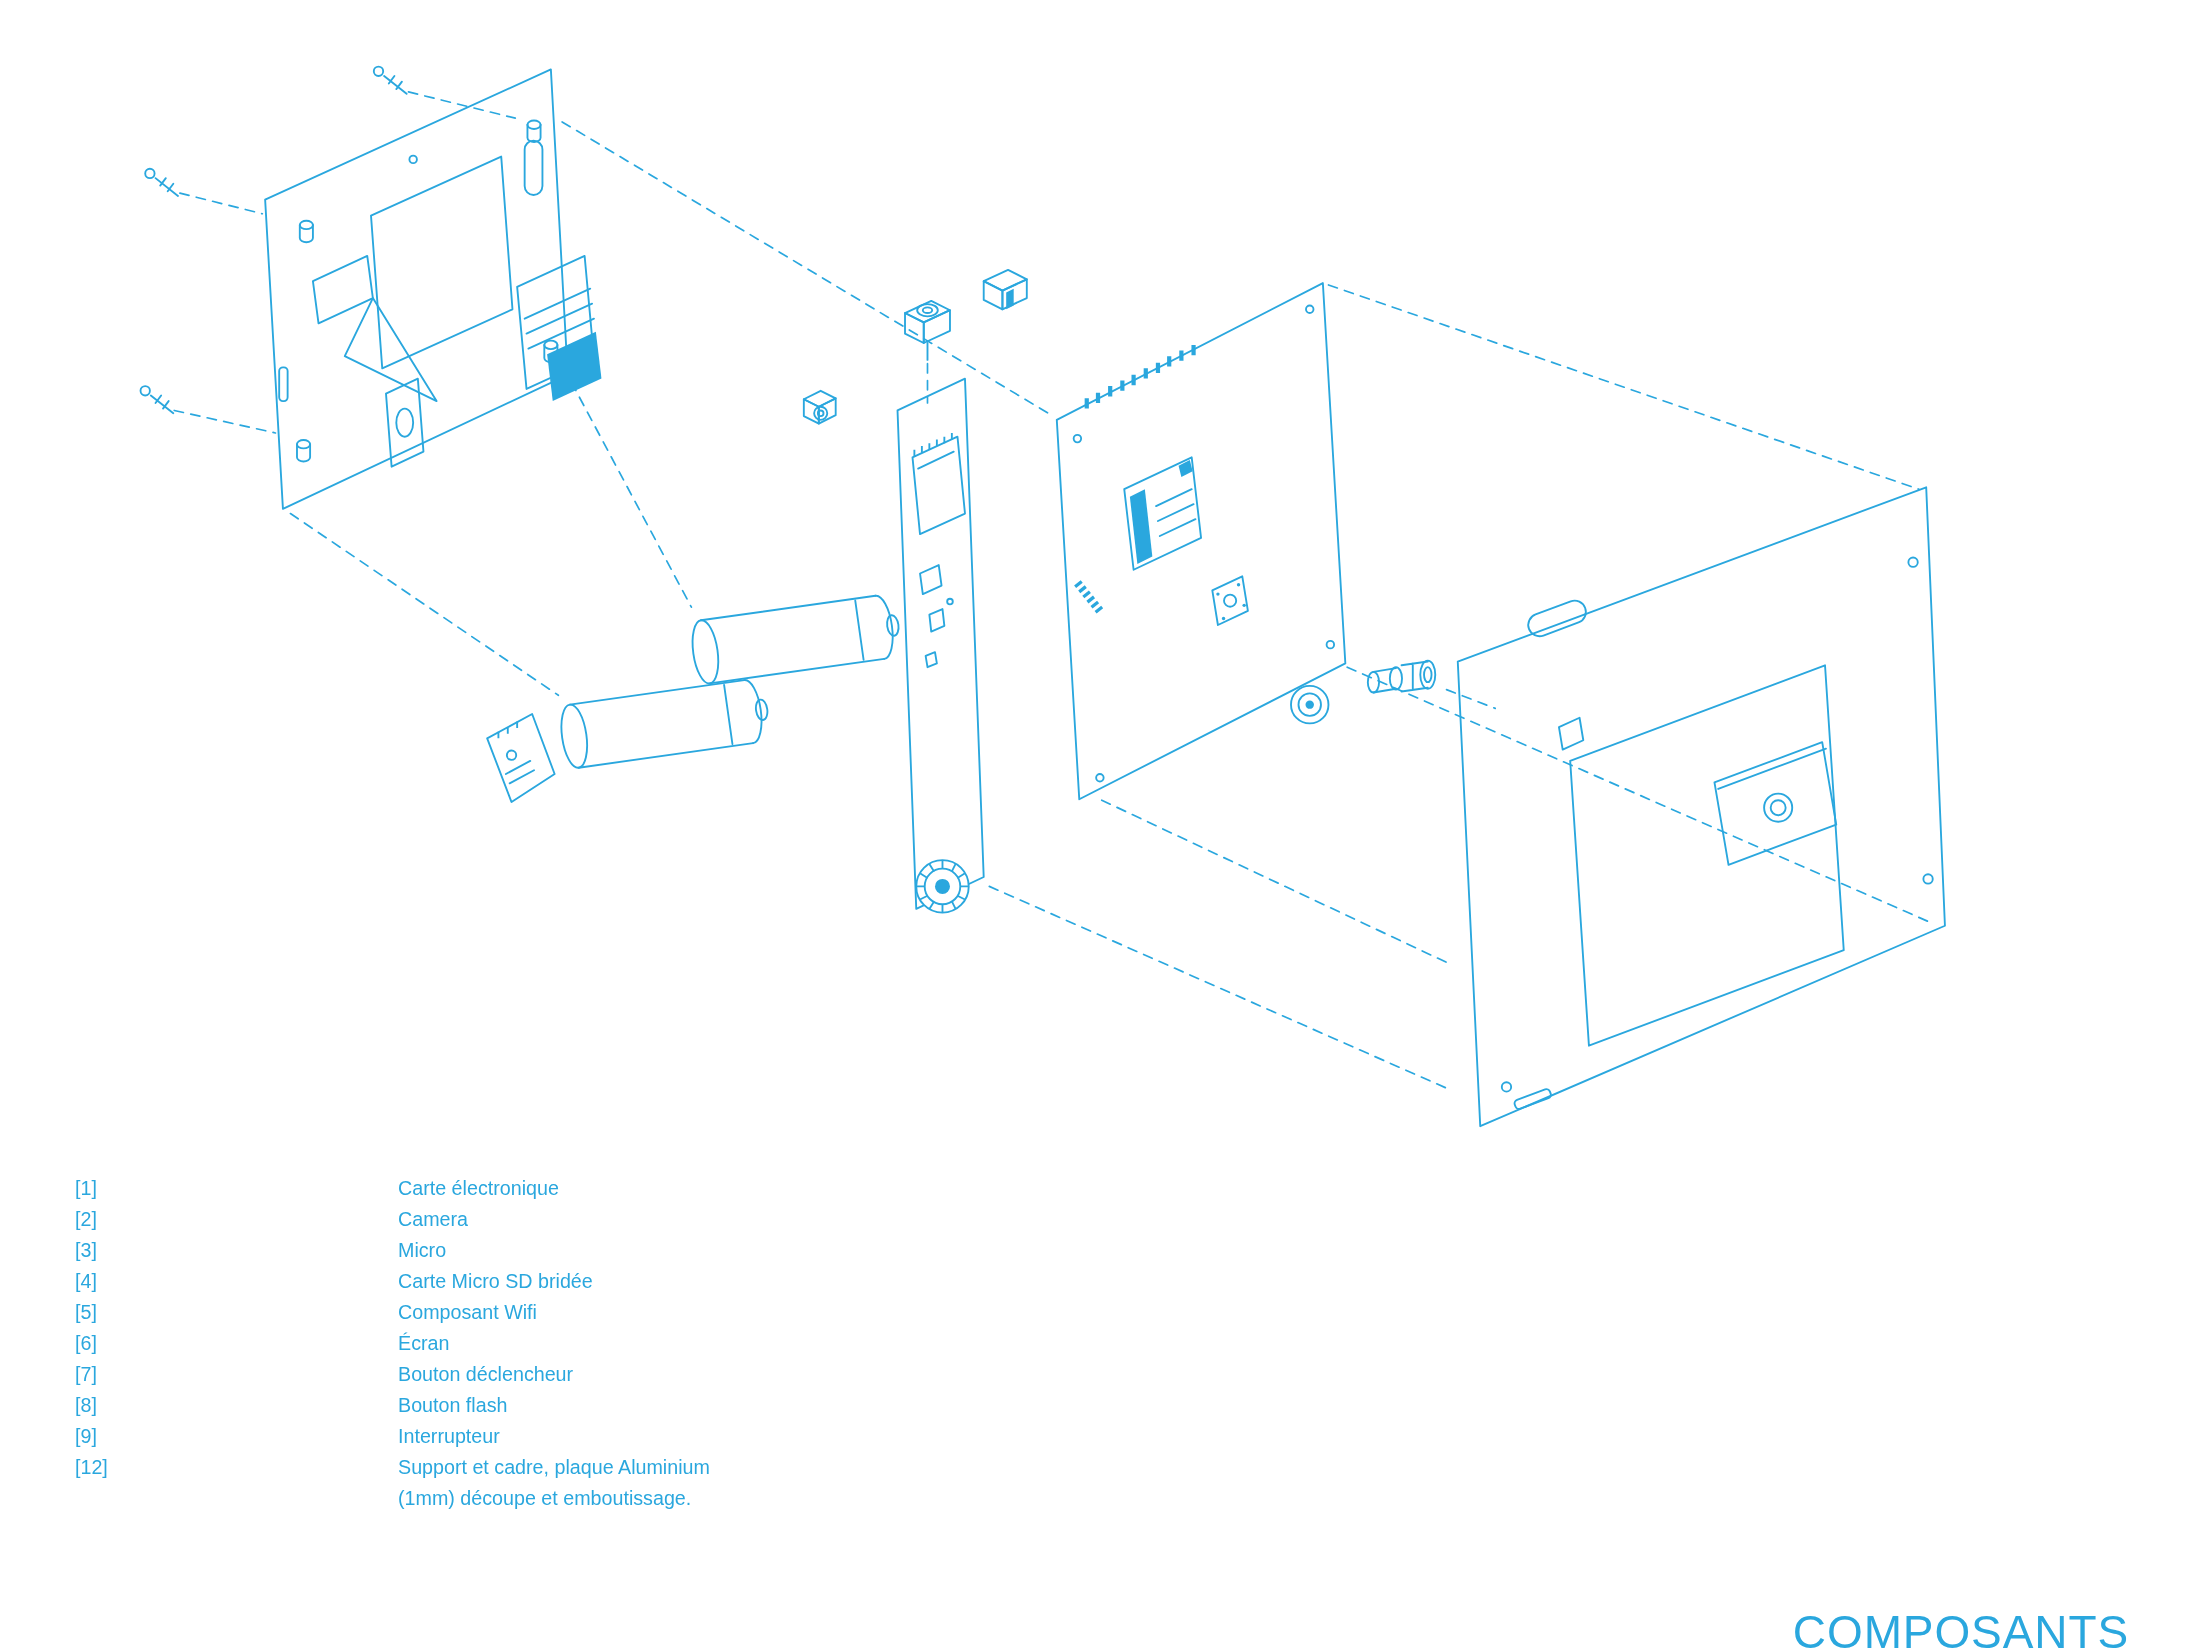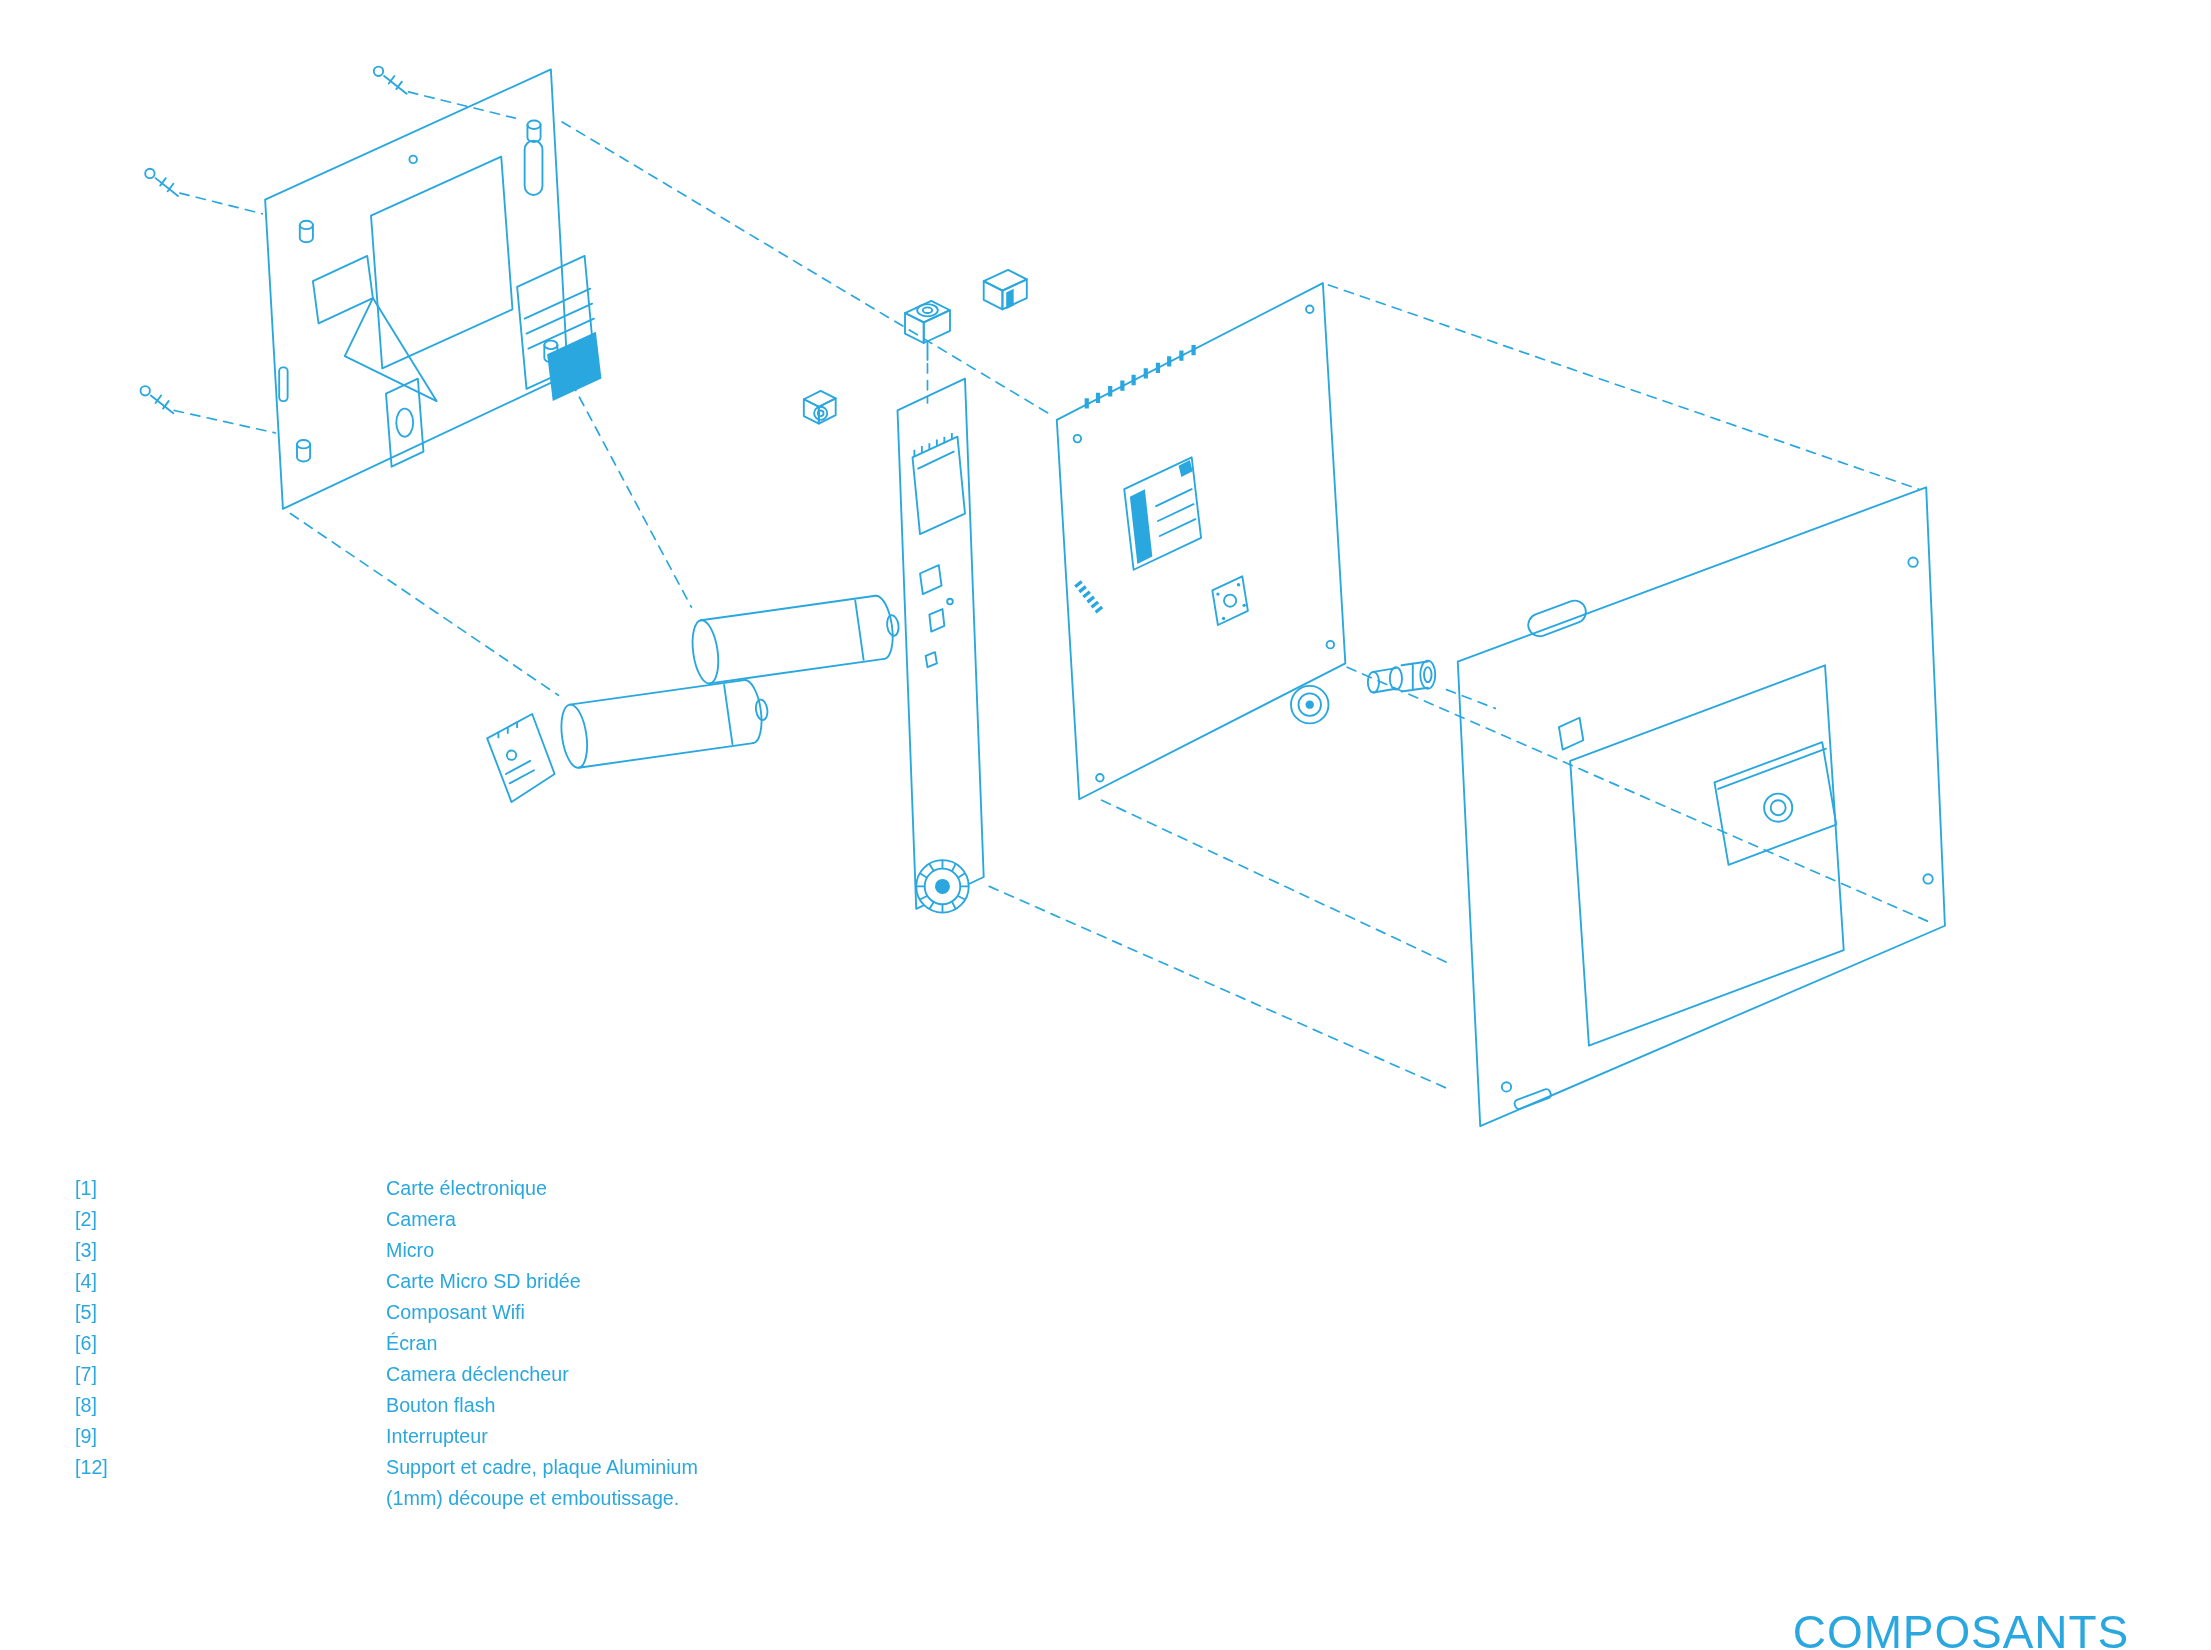--- a/index.html
+++ b/index.html
@@ -19,21 +19,21 @@
   .tick{ fill:none; stroke:var(--accent,#2AA7DE); stroke-width:2; stroke-linecap:butt; }
   .spring { fill:none; stroke:var(--accent,#2AA7DE); stroke-width:9; stroke-dasharray:3.5 3.5; stroke-linecap:butt; }
 
   .parts-list {
     position:absolute; left:75px; top:1173px;
     color:var(--accent,#2AA7DE);
     font-size:19.7px; line-height:31px;
   }
   .part-row { display:flex; }
   .part-num { width:311px; flex:none; }
-  .part-label { white-space:pre-line; max-width:506px; }
+  .part-label { white-space:pre-line; max-width:506px;margin-left:12px; }
 
   .composants-title {
     position:absolute; right:82px; top:1605px;
     color:var(--accent,#2AA7DE);
     font-size:46px; letter-spacing:0.9px; font-weight:400;
   }
 </style>
 </head>
 <body>
 
@@ -251,21 +251,21 @@
     <div class="part-row">
       <span class="part-num">[5]</span>
       <span class="part-label">Composant Wifi</span>
     </div>
     <div class="part-row">
       <span class="part-num">[6]</span>
       <span class="part-label">Écran</span>
     </div>
     <div class="part-row">
       <span class="part-num">[7]</span>
-      <span class="part-label">Camera déclencheur</span>
+      <span class="part-label">Bouton déclencheur</span>
     </div>
     <div class="part-row">
       <span class="part-num">[8]</span>
       <span class="part-label">Bouton flash</span>
     </div>
     <div class="part-row">
       <span class="part-num">[9]</span>
       <span class="part-label">Interrupteur</span>
     </div>
     <div class="part-row">

